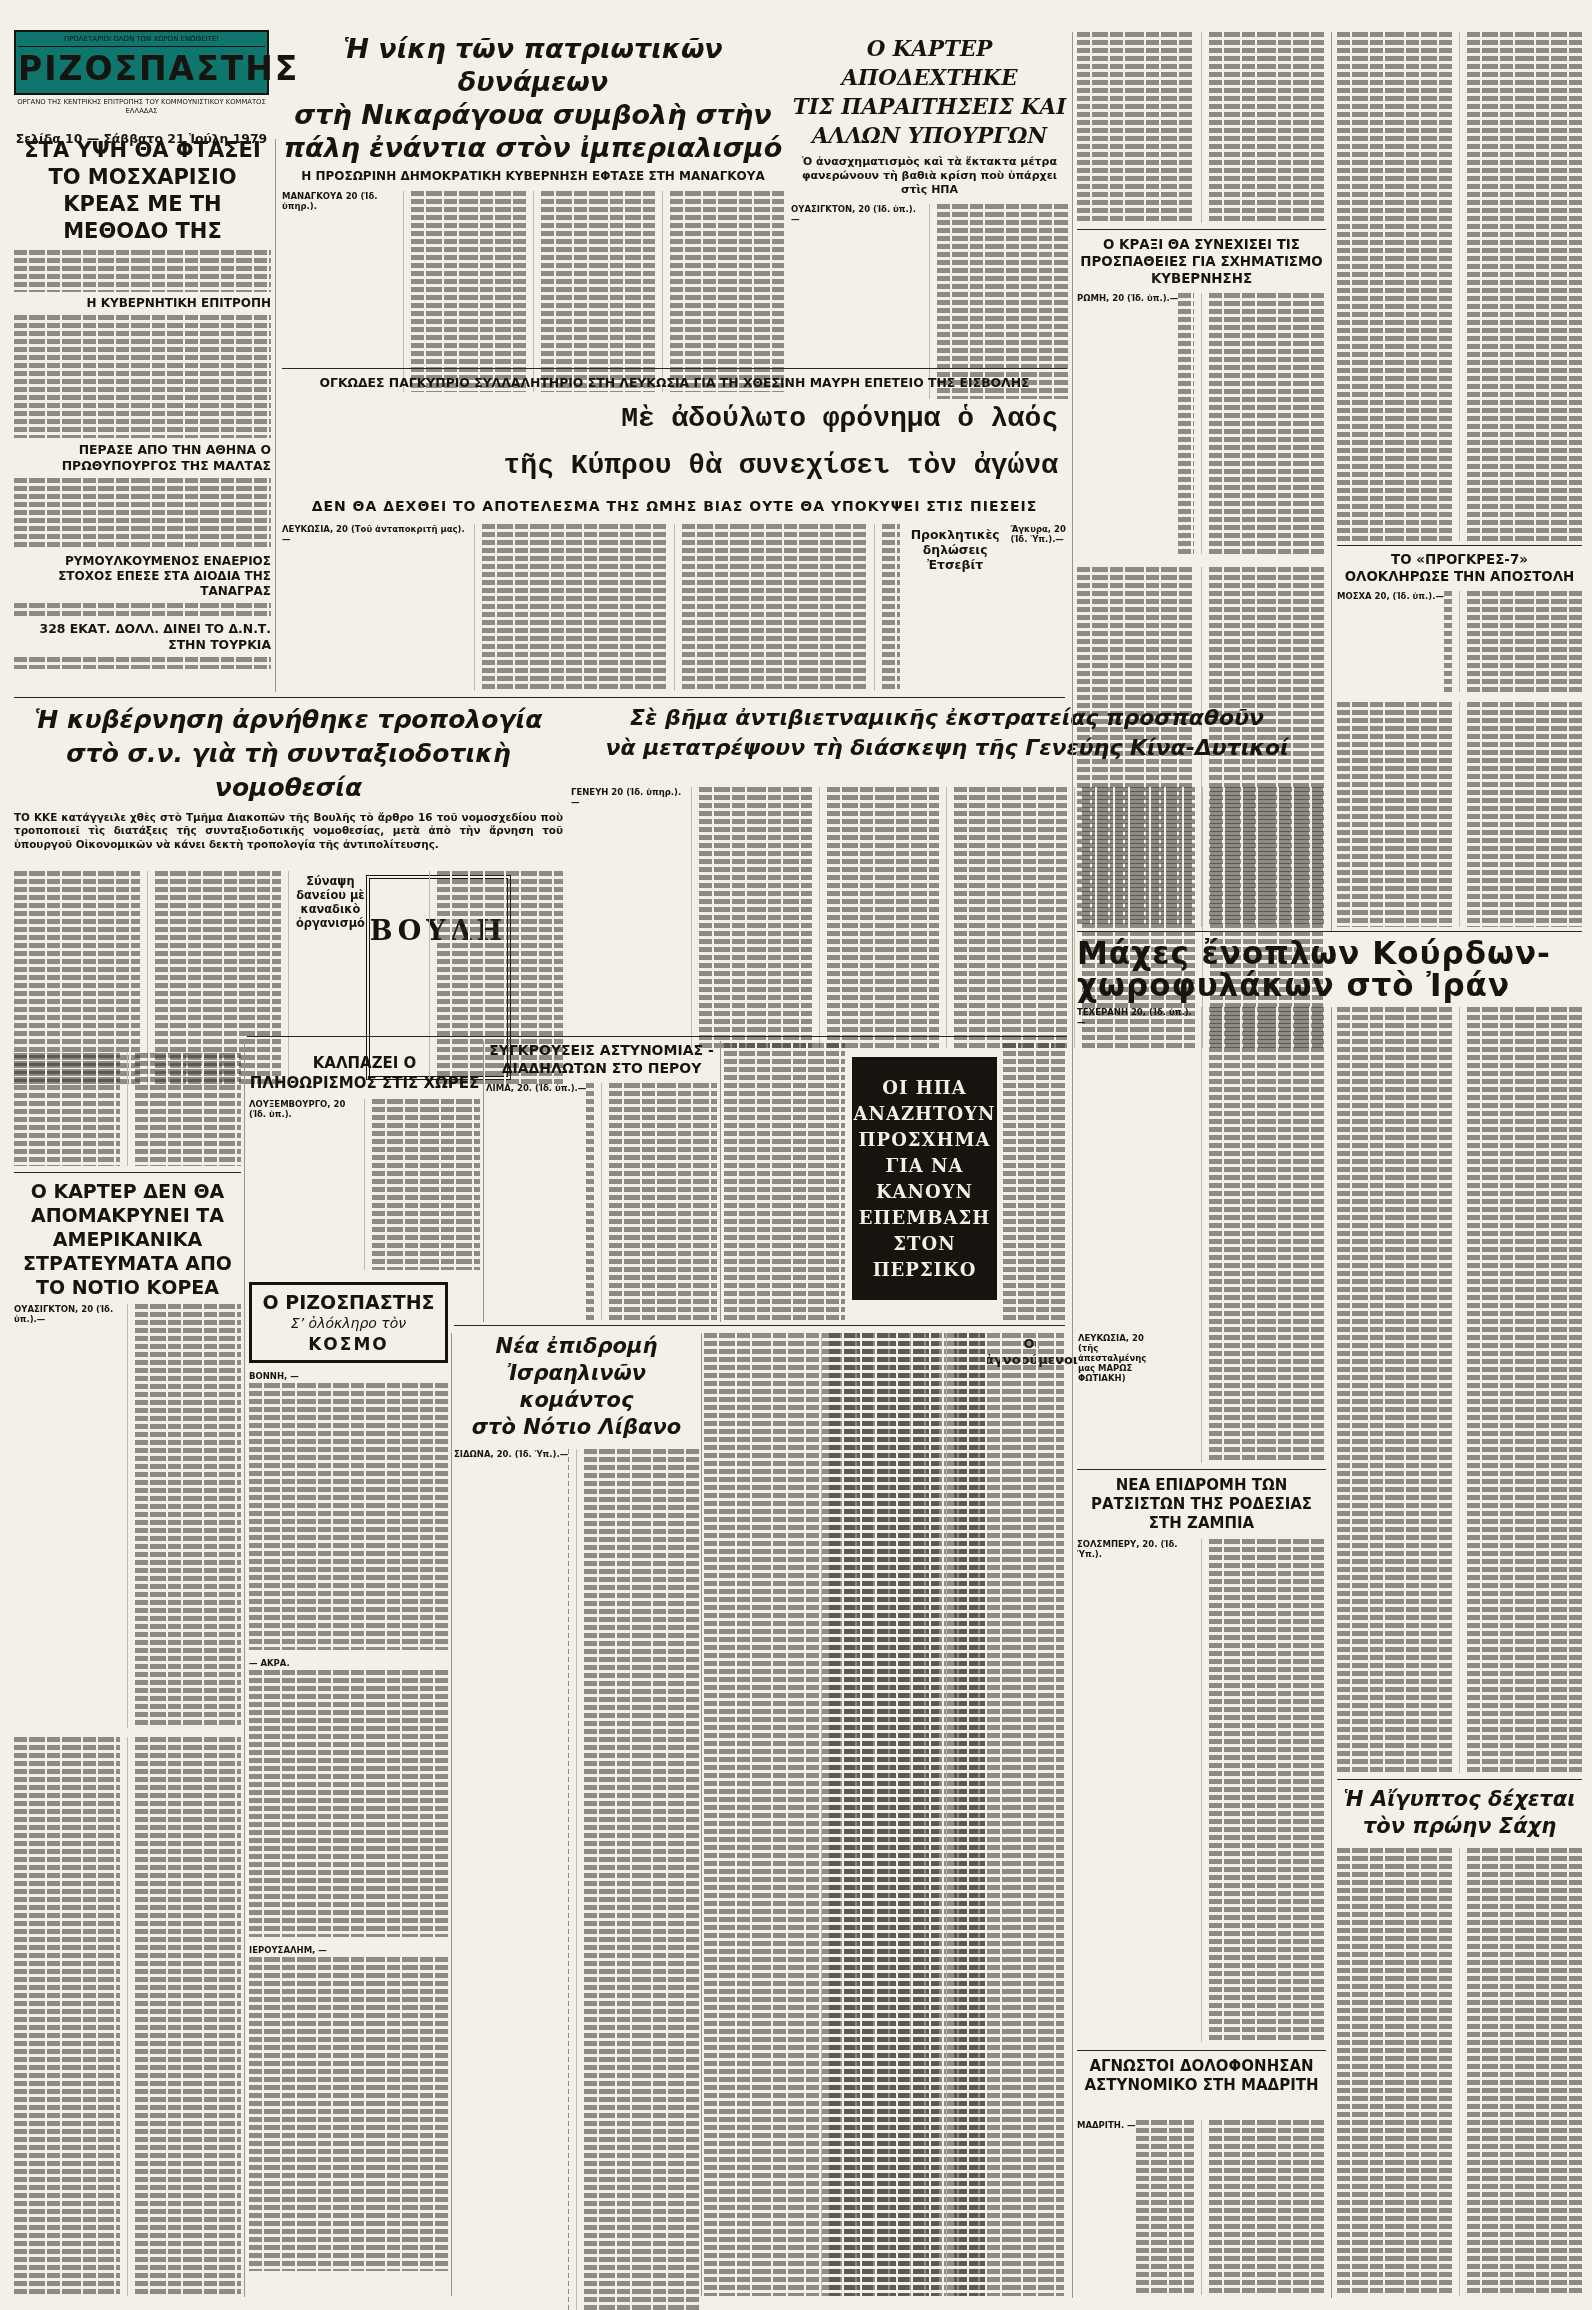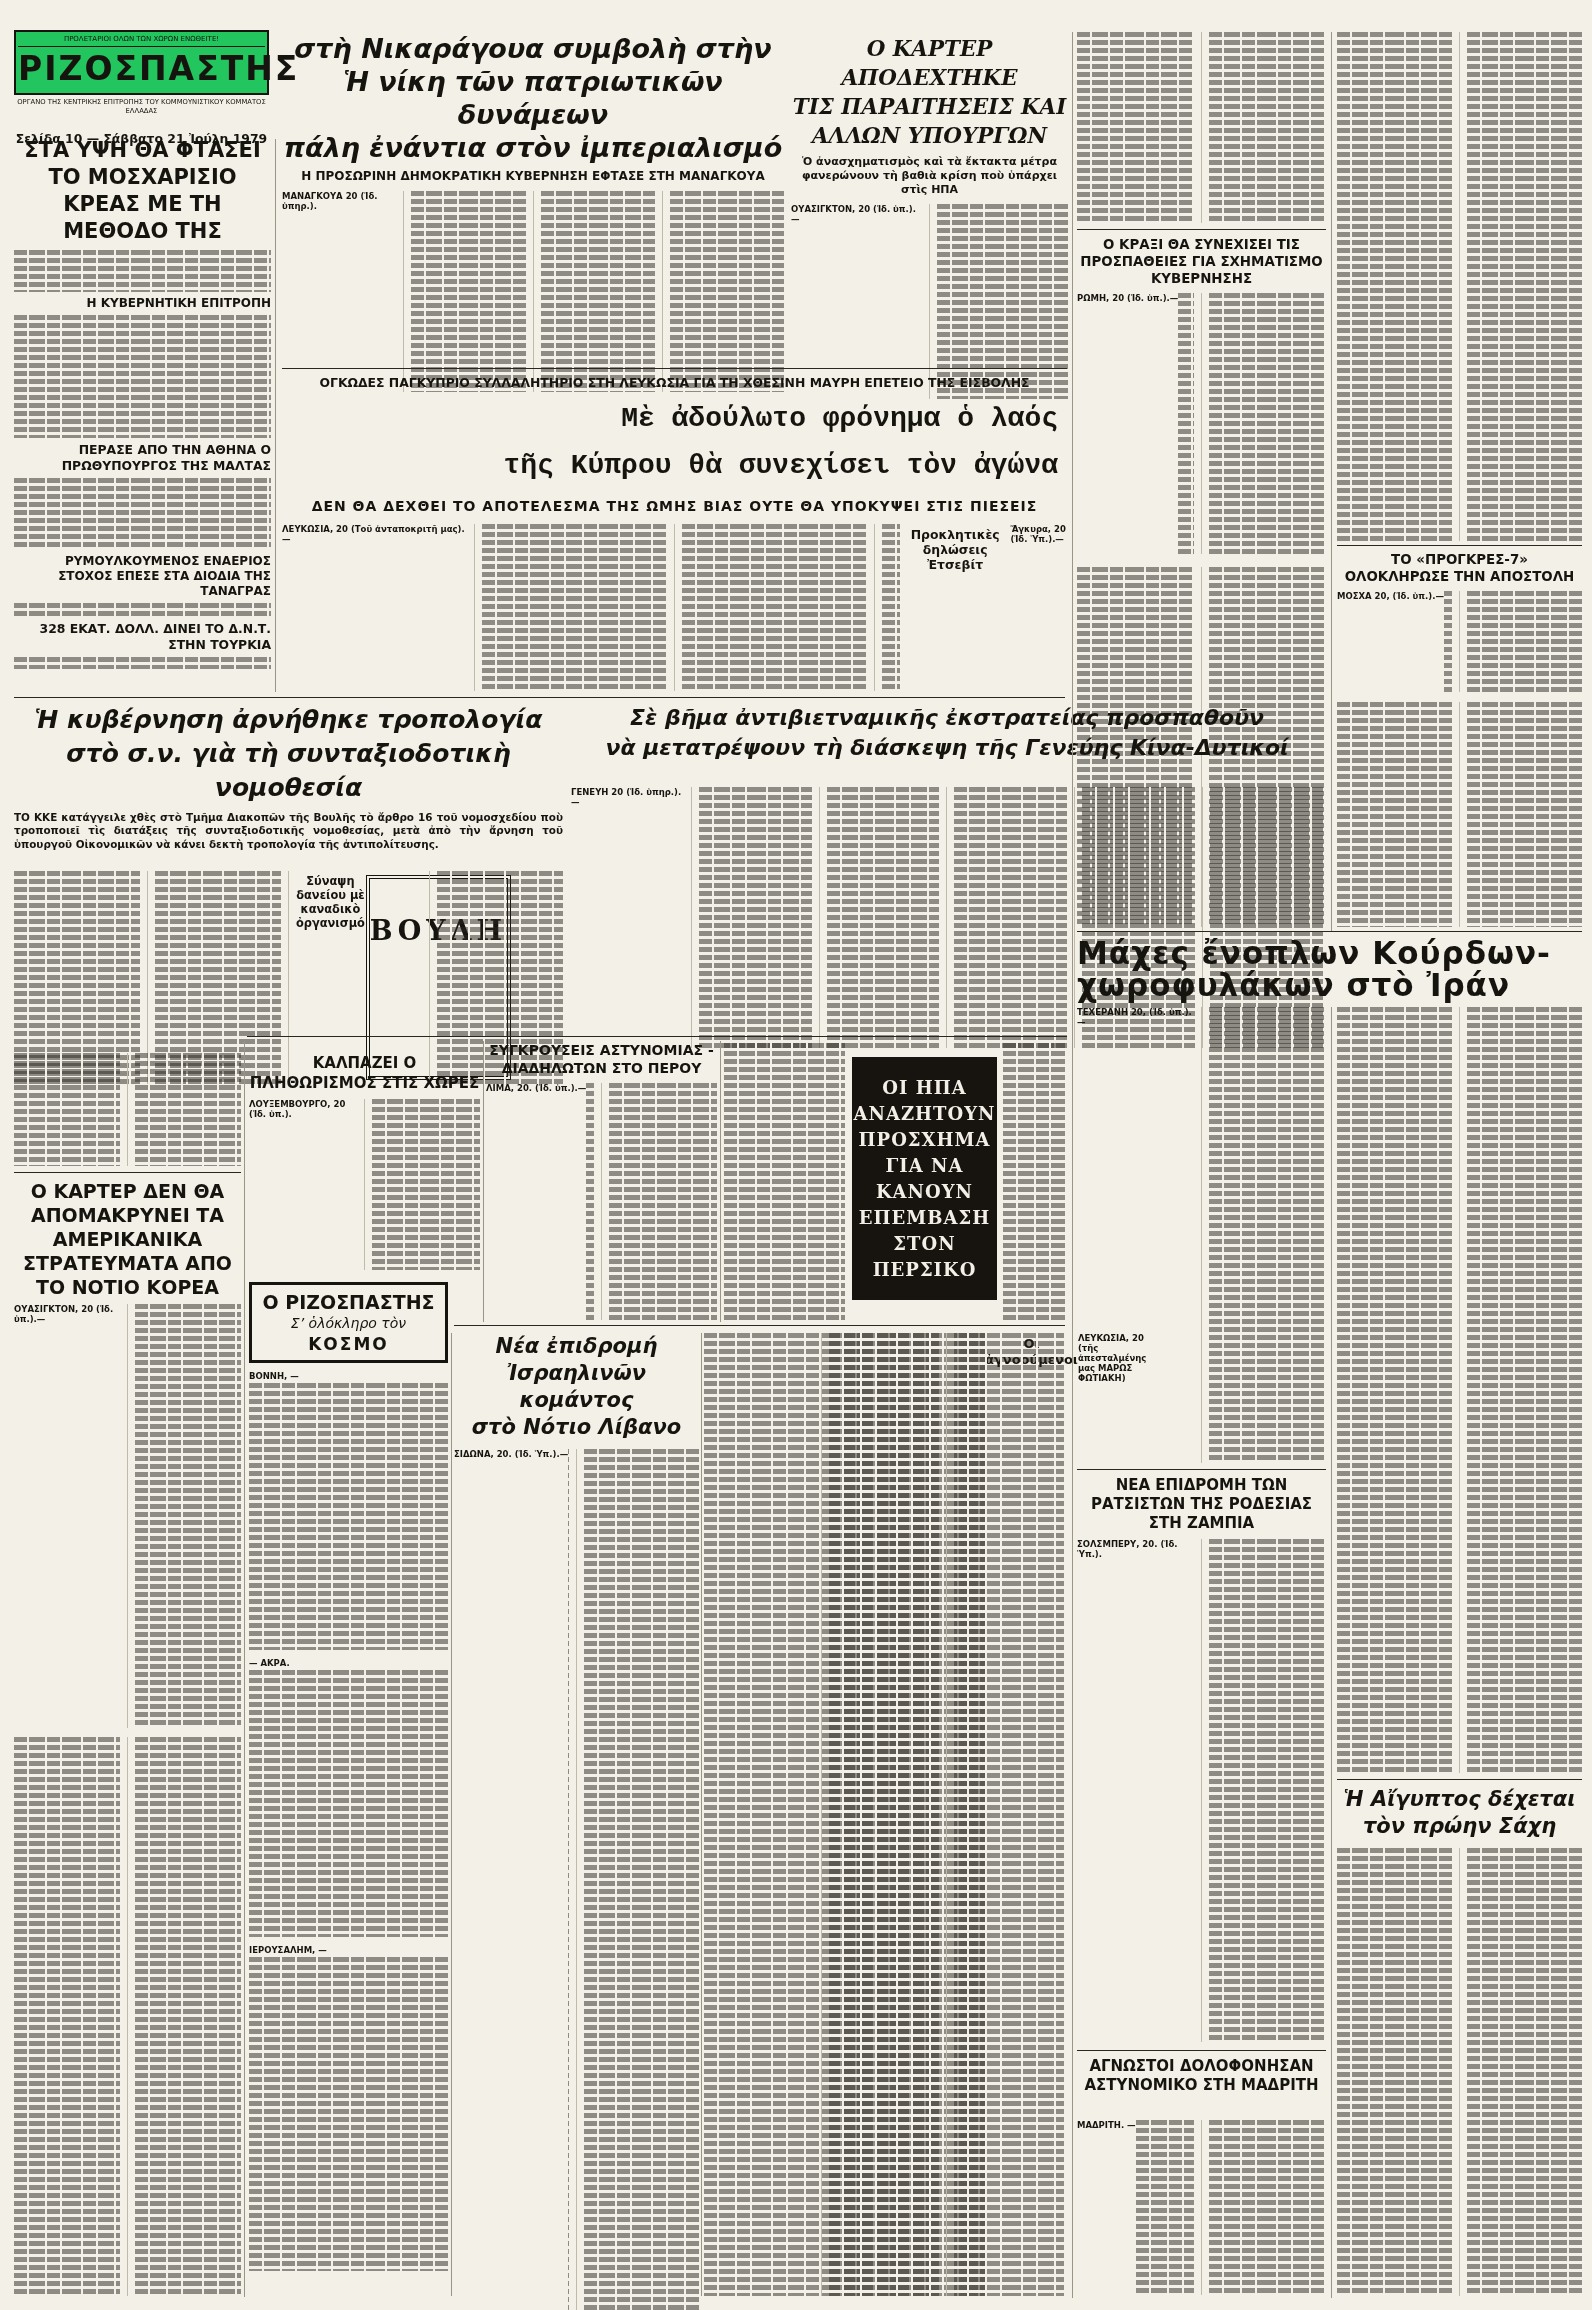--- a/index.html
+++ b/index.html
@@ -19,21 +19,21 @@
         transparent 48px 67px,#f3f0e8 67px 69px),
       repeating-linear-gradient(to bottom,
         rgba(42,39,34,.5) 0 5px,transparent 5px 8px)}
   .cols{display:flex;align-items:stretch}
   .col{flex:1 1 0;min-width:0;display:flex;flex-direction:row}
   .col+.col{border-left:1px solid #c0baab;margin-left:7px;padding-left:7px}
   .dl{display:block;font-weight:700;font-size:8.5px;line-height:10px;margin-bottom:2px}
   .colsub{font-weight:700;font-size:12.4px;line-height:15px;text-align:center;margin:3px 0 4px}
 
   
-  .mastbox{border:2px solid #16140f;text-align:center;padding:3px 2px 6px;background:#22c55e}
+  .mastbox{border:2px solid #16140f;text-align:center;padding:3px 2px 6px;background:#0f766e}
   .mast-slogan{font-size:7px;line-height:9px;border-bottom:1px solid #16140f;padding-bottom:2px;margin-bottom:3px}
   .mast-title{font-weight:700;font-size:33px;line-height:37px;letter-spacing:2px}
   .mast-organ{font-size:6.8px;line-height:8.5px;text-align:center;margin-top:3px}
   .mast-date{font-weight:700;font-size:12.4px;text-align:center;margin-top:16px}
 
   
   .h-nic{font-style:italic;font-weight:700;font-size:27px;line-height:33px;text-align:center}
   .deck{font-weight:700;text-align:center}
   .h-carter{font-family:"DejaVu Serif",serif;font-style:italic;font-weight:700;font-size:21.4px;line-height:29px;text-align:center}
   .kicker{font-weight:700;font-size:12.4px;text-align:center}
@@ -62,22 +62,22 @@
     <div class="mastbox">
       <div class="mast-slogan">ΠΡΟΛΕΤΑΡΙΟΙ ΟΛΩΝ ΤΩΝ ΧΩΡΩΝ ΕΝΩΘΕΙΤΕ!</div>
       <div class="mast-title">ΡΙΖΟΣΠΑΣΤΗΣ</div>
     </div>
     <div class="mast-organ">ΟΡΓΑΝΟ ΤΗΣ ΚΕΝΤΡΙΚΗΣ ΕΠΙΤΡΟΠΗΣ ΤΟΥ ΚΟΜΜΟΥΝΙΣΤΙΚΟΥ ΚΟΜΜΑΤΟΣ ΕΛΛΑΔΑΣ</div>
     <div class="mast-date">Σελίδα 10 — Σάββατο 21 Ἰούλη 1979</div>
   </div>
 
   <div class="abs" style="left:282px;top:32px;width:502px">
     <div class="h-nic">
+      <div>Ἡ νίκη τῶν πατριωτικῶν δυνάμεων</div>
       <div>στὴ Νικαράγουα συμβολὴ στὴν</div>
-      <div>Ἡ νίκη τῶν πατριωτικῶν δυνάμεων</div>
       <div>πάλη ἐνάντια στὸν ἰμπεριαλισμό</div>
     </div>
     <div class="deck" style="font-size:12px;line-height:15px;margin-top:5px">Η ΠΡΟΣΩΡΙΝΗ ΔΗΜΟΚΡΑΤΙΚΗ ΚΥΒΕΡΝΗΣΗ ΕΦΤΑΣΕ ΣΤΗ ΜΑΝΑΓΚΟΥΑ</div>
     <div class="cols" style="height:201px;margin-top:7px">
       <div class="col">
         <span class="dl">ΜΑΝΑΓΚΟΥΑ 20 (Ἰδ. ὑπηρ.).</span>
         <div class="ft"></div>
       </div>
     <div class="col">
           <div class="ft"></div>

